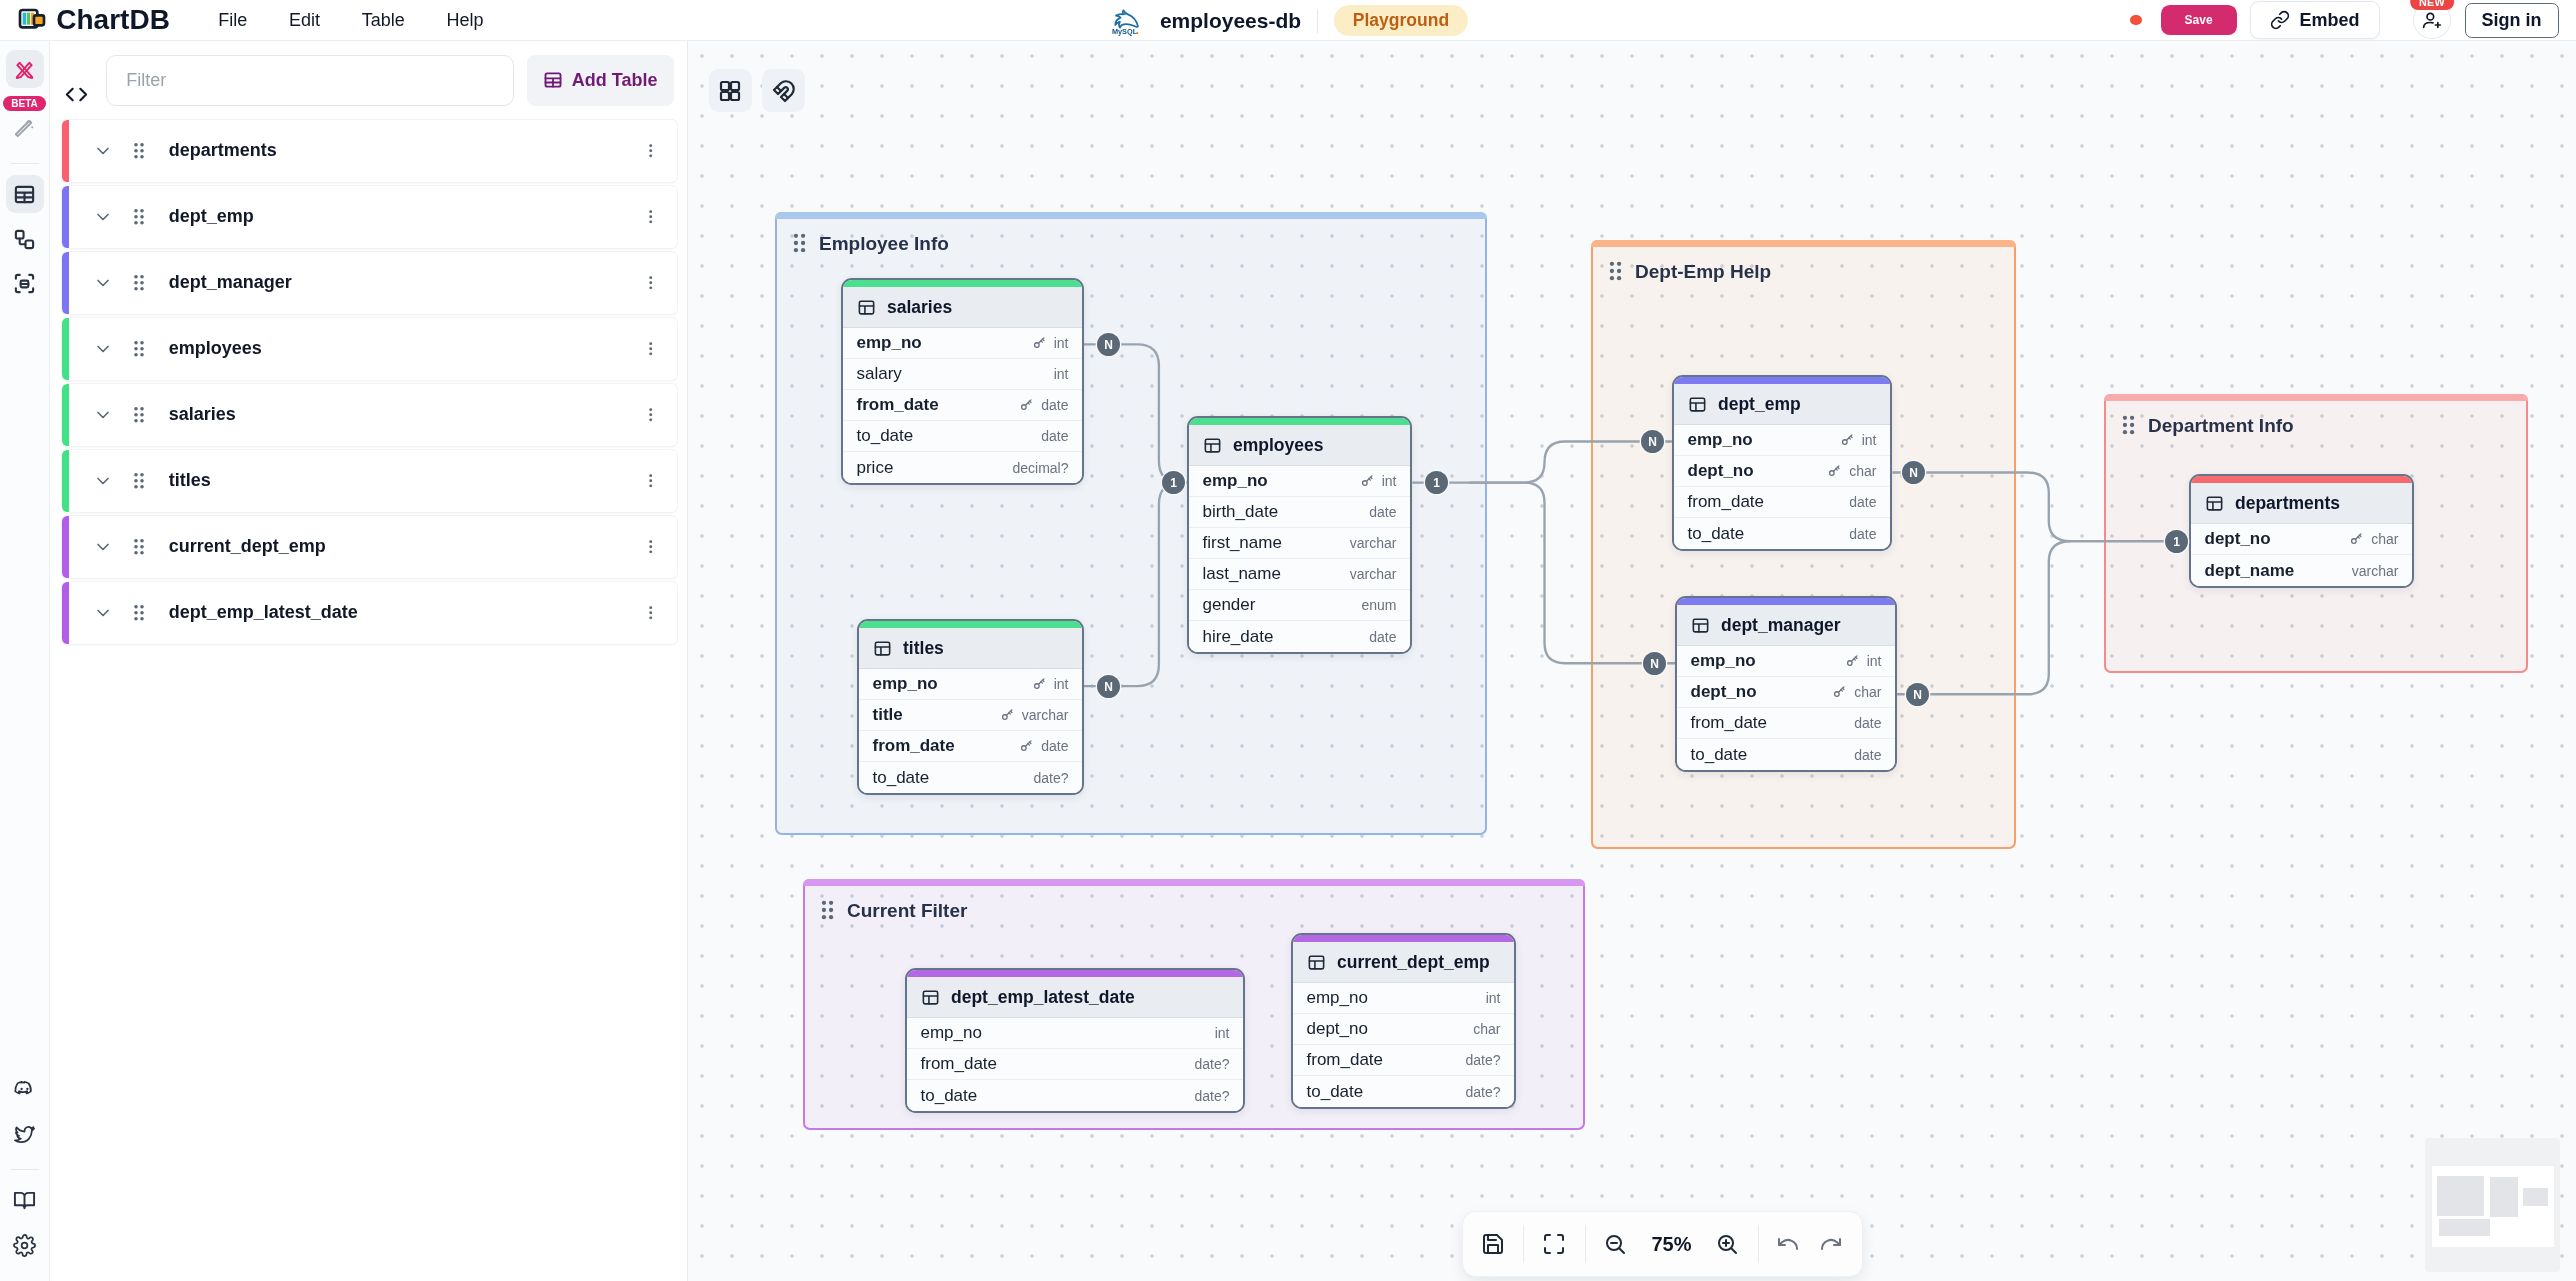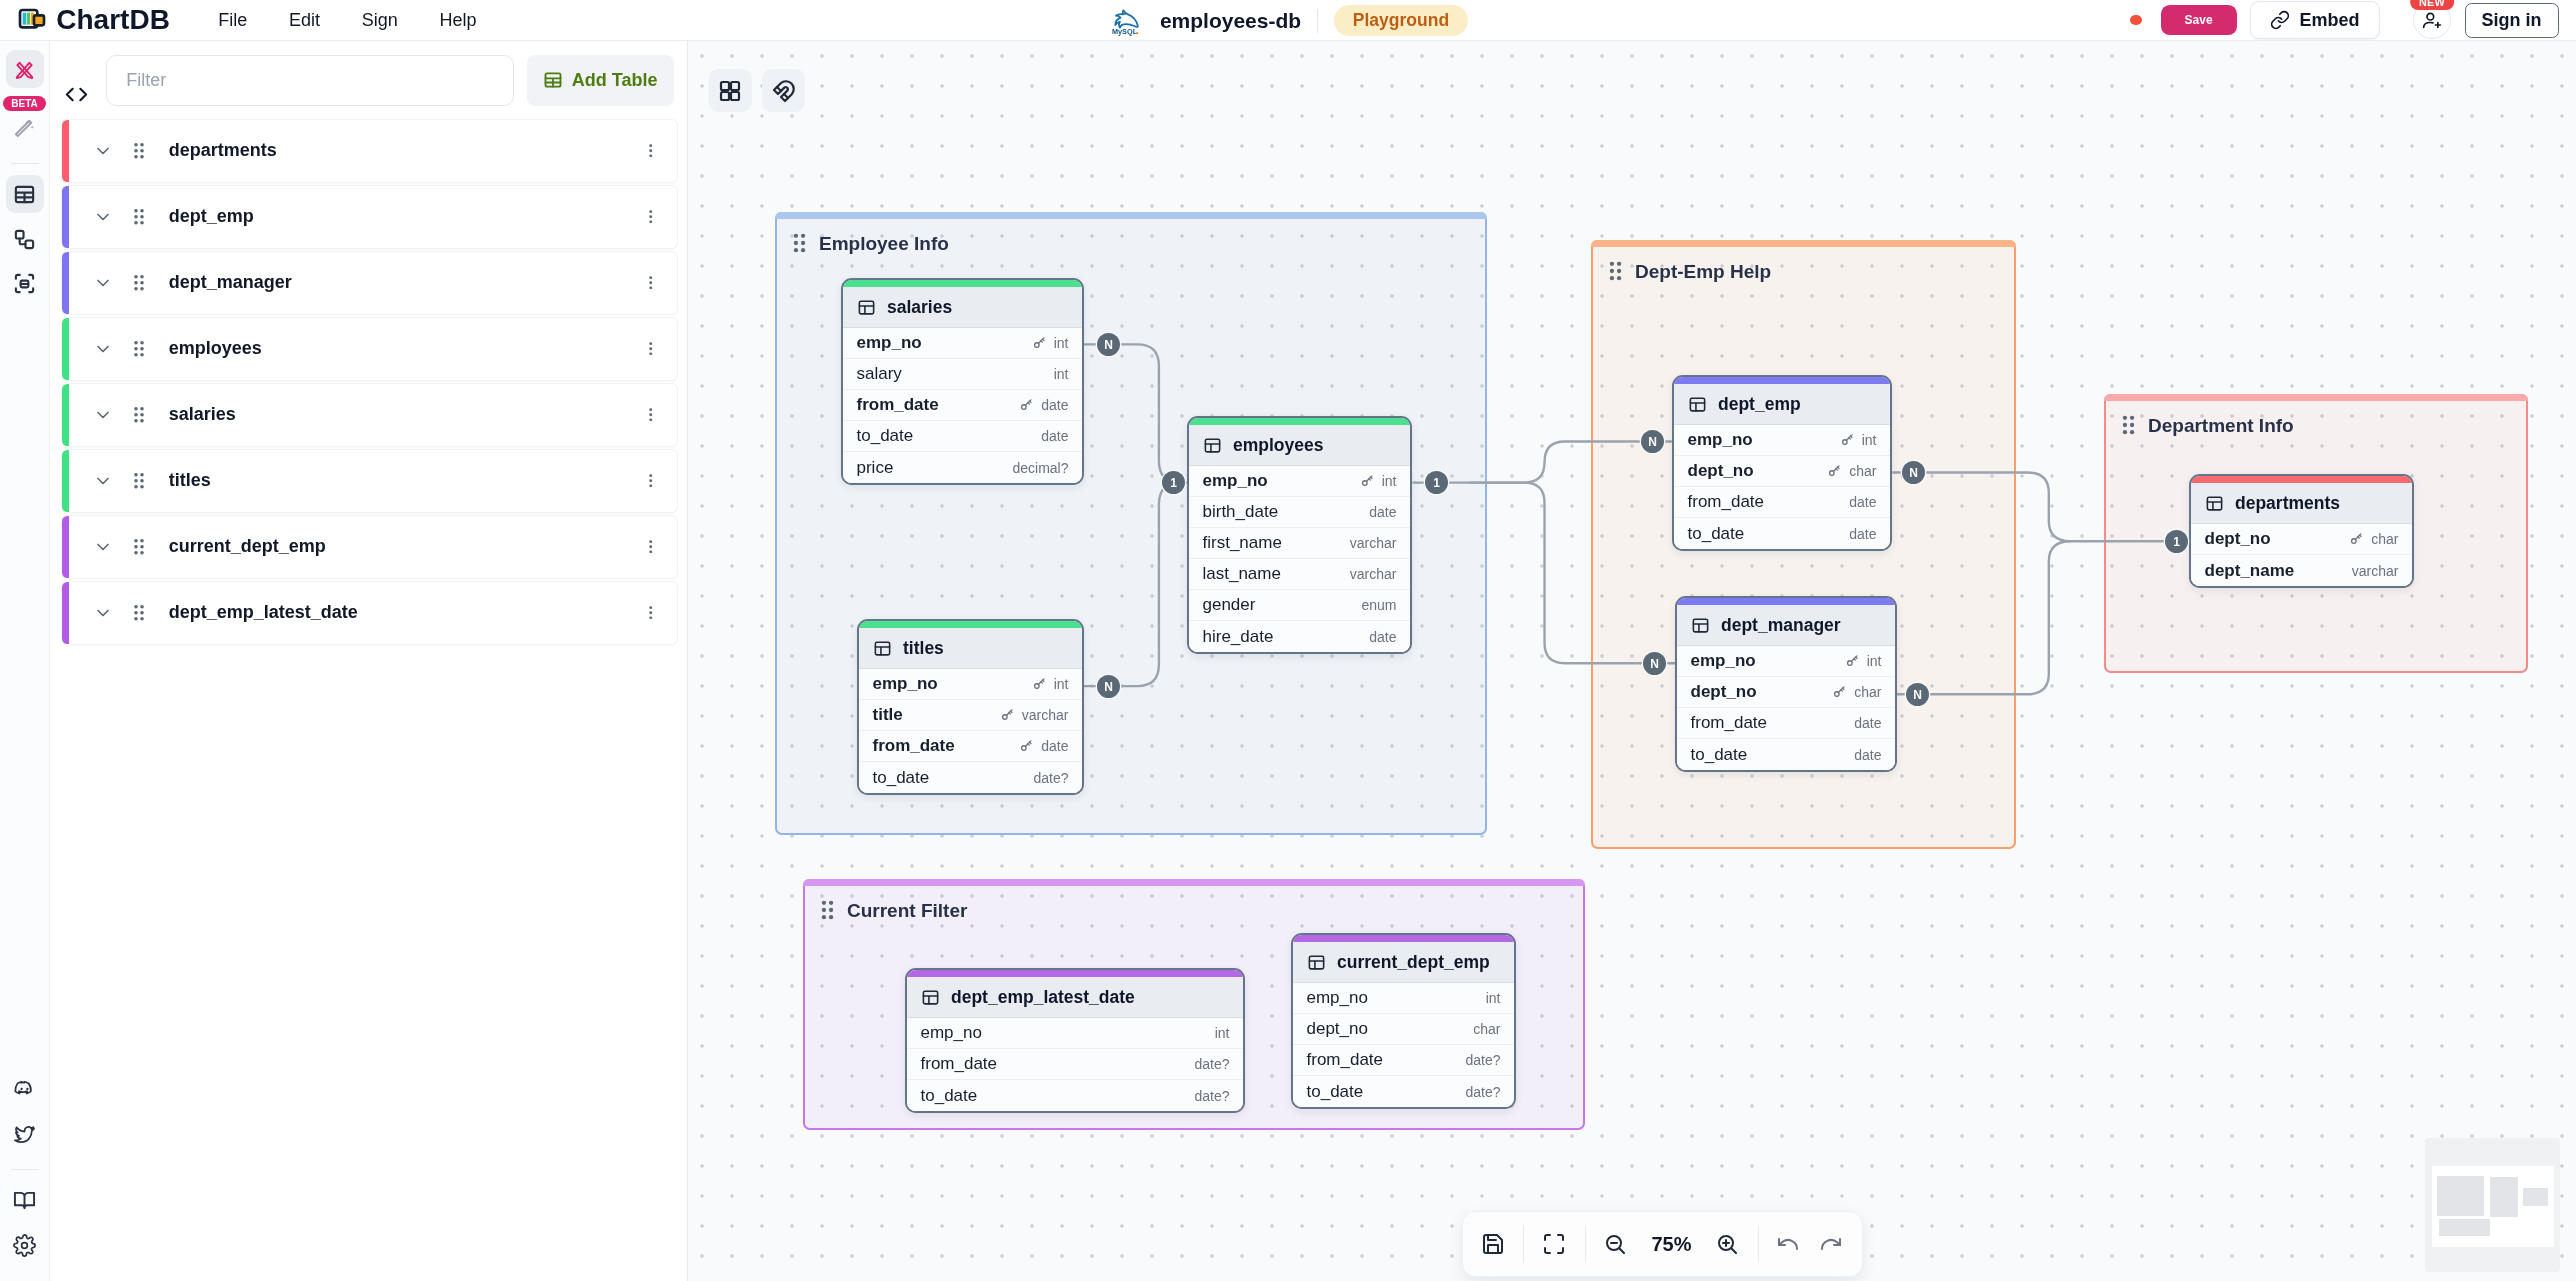--- a/index.html
+++ b/index.html
@@ -35,21 +35,21 @@
   .wand{color:#9ca3af;margin-top:-2.7px}
   .rail-div{width:28px;height:0.7px;background:#e5e8ec;margin:9.4px 0 12px}
   .rail-spacer{flex:1}
 
   
   .panel{position:absolute;top:41px;left:50px;width:638px;bottom:0;background:#fff;border-right:0.7px solid #e8ebee;z-index:40}
   .panel-head{display:flex;align-items:flex-end;gap:13.5px;padding:13.5px 13.5px 12px 10.8px}
   .code-btn{width:32px;display:flex;justify-content:center;color:#0f172a;cursor:pointer}
   .filter{flex:1;height:51px;border:0.7px solid #e2e7ec;border-radius:10px;font-size:18px;padding:0 19px;color:#111;outline:none;font-family:inherit}
   .filter::placeholder{color:#9aa3ae}
-  .add-table{display:flex;align-items:center;gap:8.8px;background:#f1f3f6;border:none;border-radius:8px;height:51px;padding:0 16px;font-size:18px;font-weight:600;cursor:pointer;color:#4d7c0f}
+  .add-table{display:flex;align-items:center;gap:8.8px;background:#f1f3f6;border:none;border-radius:8px;height:51px;padding:0 16px;font-size:18px;font-weight:600;cursor:pointer;color:#701a75}
   .tlist{padding:1.3px 9.4px 0 10.8px}
   .litem{position:relative;height:64px;display:flex;align-items:center;background:#fff;border:0.7px solid #f1f3f5;border-radius:6.7px;margin-bottom:2px;box-shadow:0 0.7px 1.3px rgba(15,23,42,.03);cursor:pointer}
   .libar{position:absolute;left:0;top:0;bottom:0;width:7.4px;border-radius:5.4px 0 0 5.4px}
   .lichev{margin-left:31px;color:#5b6876}
   .lidrag{margin-left:20px;color:#5b6876}
   .liname{margin-left:24px;font-size:18px;font-weight:600;color:#111827}
   .likebab{margin-left:auto;margin-right:17.5px;color:#5b6876}
 
   
   .canvas{position:absolute;top:41px;left:687px;width:1889px;height:1241px;background:#f8fafb;background-image:radial-gradient(circle,#ccd3da 1.5px,transparent 1.9px);background-size:30px 30px;overflow:hidden}
@@ -99,21 +99,21 @@
       <rect x="7" y="10" width="5" height="18" fill="#29b6d8"></rect>
       <rect x="13" y="10" width="5" height="18" fill="#57c16b"></rect>
       <rect x="19" y="10" width="5" height="18" fill="#f5a623"></rect>
       <rect x="24" y="14" width="15" height="15" rx="3" fill="#f republican5a623" stroke="#16202e" stroke-width="4" style="fill:#f5a623"></rect>
     </svg>
     <span class="brand-name">ChartDB</span>
   </div>
   <nav class="menus">
     <span class="menu-item">File</span>
     <span class="menu-item">Edit</span>
-    <span class="menu-item">Sign</span>
+    <span class="menu-item">Table</span>
     <span class="menu-item">Help</span>
   </nav>
   <div class="tb-center">
     <svg width="36" height="30" viewBox="0 0 54 44">
       <path d="M45 30c-2-9-7-15-15-18-3-1-5-3-7-6-1 2-1 4 0 6-4-1-8 0-11 2 3 0 5 1 7 3-5 2-8 6-8 11 2-3 4-4 7-5-2 3-2 6 0 9 1-3 3-5 6-5 7-2 14 2 19 4 1 0 2-1 2-1z" fill="none" stroke="#1b6ea8" stroke-width="2.6" stroke-linejoin="round"></path>
       <circle cx="25.5" cy="11.5" r="1.4" fill="#1b6ea8"></circle>
       <text x="6" y="42" font-size="11" font-weight="700" fill="#11568c" font-family="Liberation Sans, sans-serif">MySQL</text>
       <circle cx="44" cy="40" r="1.6" fill="#e8871a"></circle>
     </svg>
     <span class="dbname">employees-db</span>

